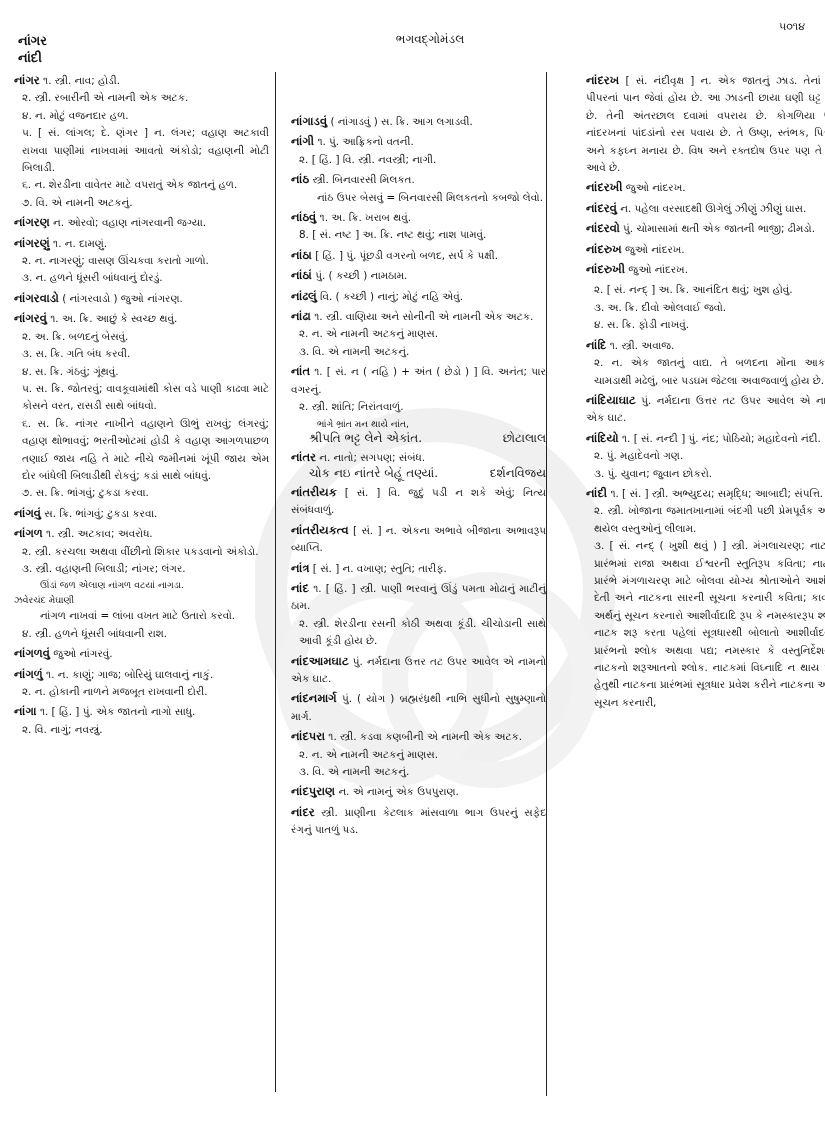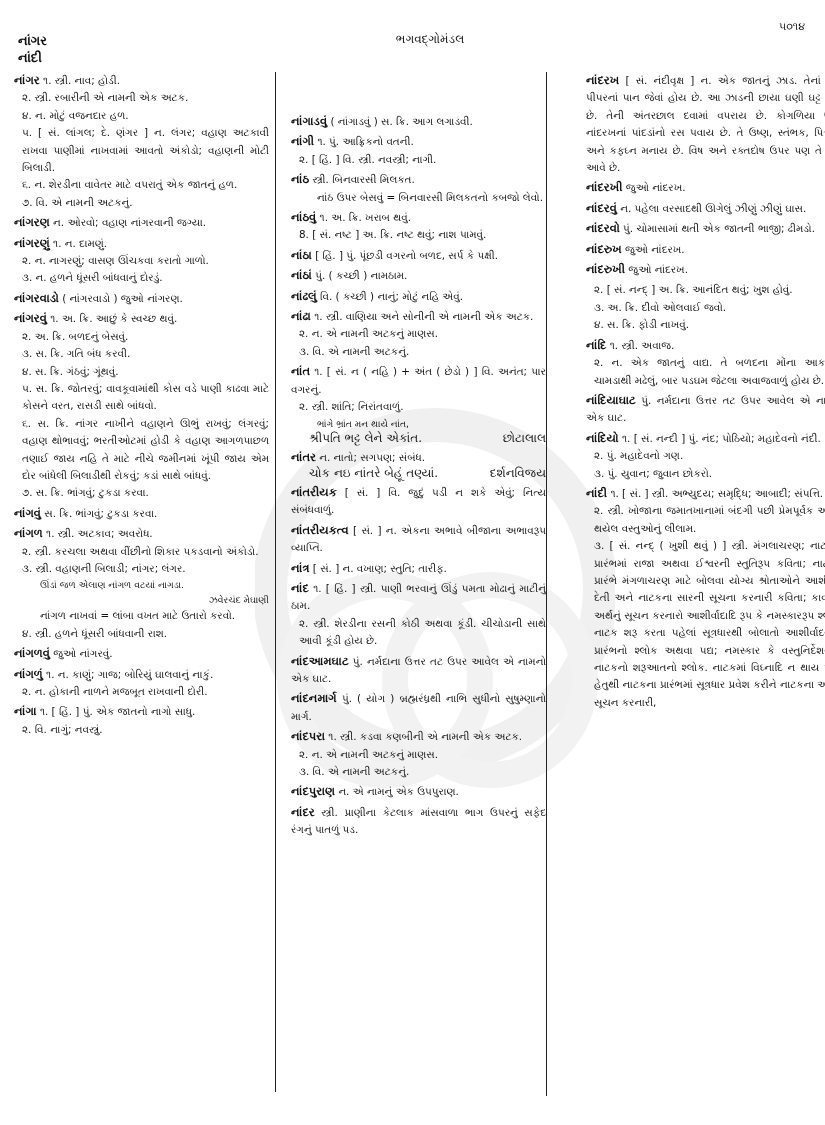--- a/index.html
+++ b/index.html
@@ -28,21 +28,21 @@
   .col3 { left: 554px; width: 258px; margin-left: 32px; }
   .rule {
     position: absolute; width: 1px; background: #222; z-index: 1;
   }
   .rule1 { left: 275px; top: 72px; height: 1020px; }
   .rule2 { left: 546px; top: 72px; height: 1024px; }
   .entry { margin: 0 0 3px 0; text-align: justify; }
   .hw { font-weight: bold; font-size: 11.5px; }
   .sub { padding-left: 8px; }
   .quote { padding-left: 26px; font-size: 9.2px; line-height: 15px; }
-  .attr { text-align: right; font-size: 9.2px; line-height: 15px; }
+  .attr { text-align: left; font-size: 9.2px; line-height: 15px; }
   .qline { display: flex; justify-content: space-between; padding-left: 18px; font-size: 12px; line-height: 15px; }
   .idiom { padding-left: 26px; }
 </style>
 </head>
 <body>
 
 <svg class="watermark" viewBox="0 0 360 420">
   <circle cx="180" cy="210" r="165" fill="none" stroke="#f0f0f0" stroke-width="34"></circle>
   <circle cx="130" cy="300" r="95" fill="none" stroke="#f2f2f2" stroke-width="26"></circle>
   <circle cx="235" cy="300" r="95" fill="none" stroke="#f2f2f2" stroke-width="26"></circle>

